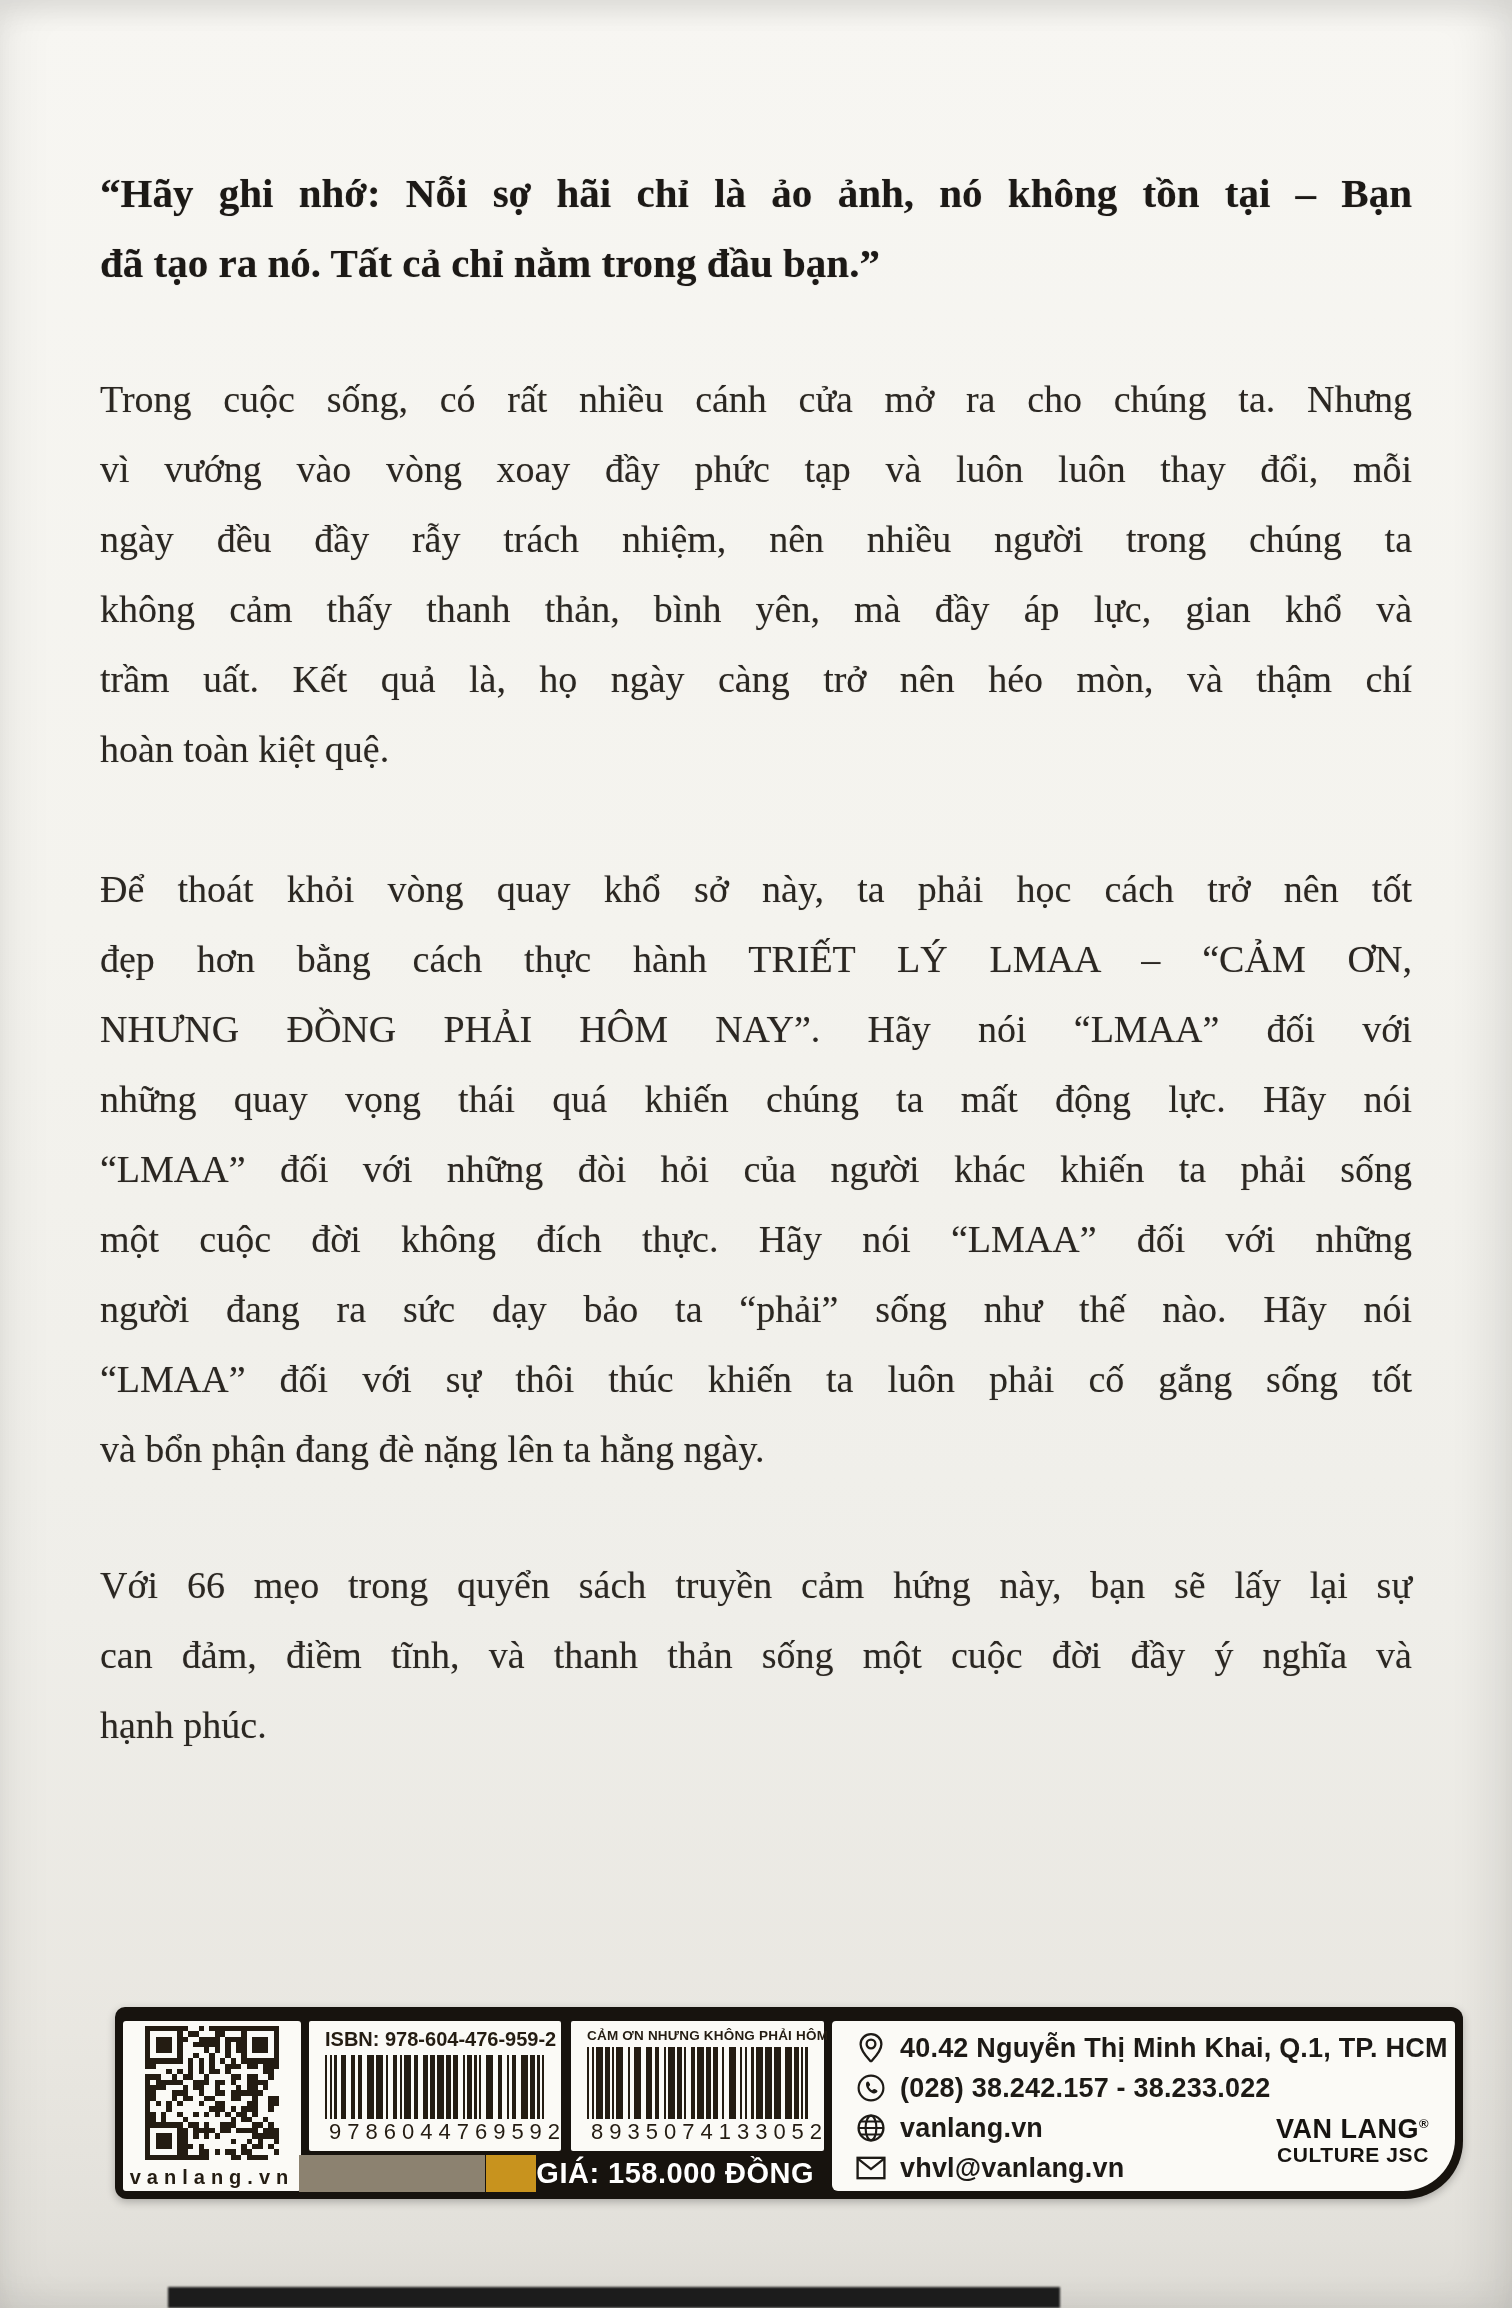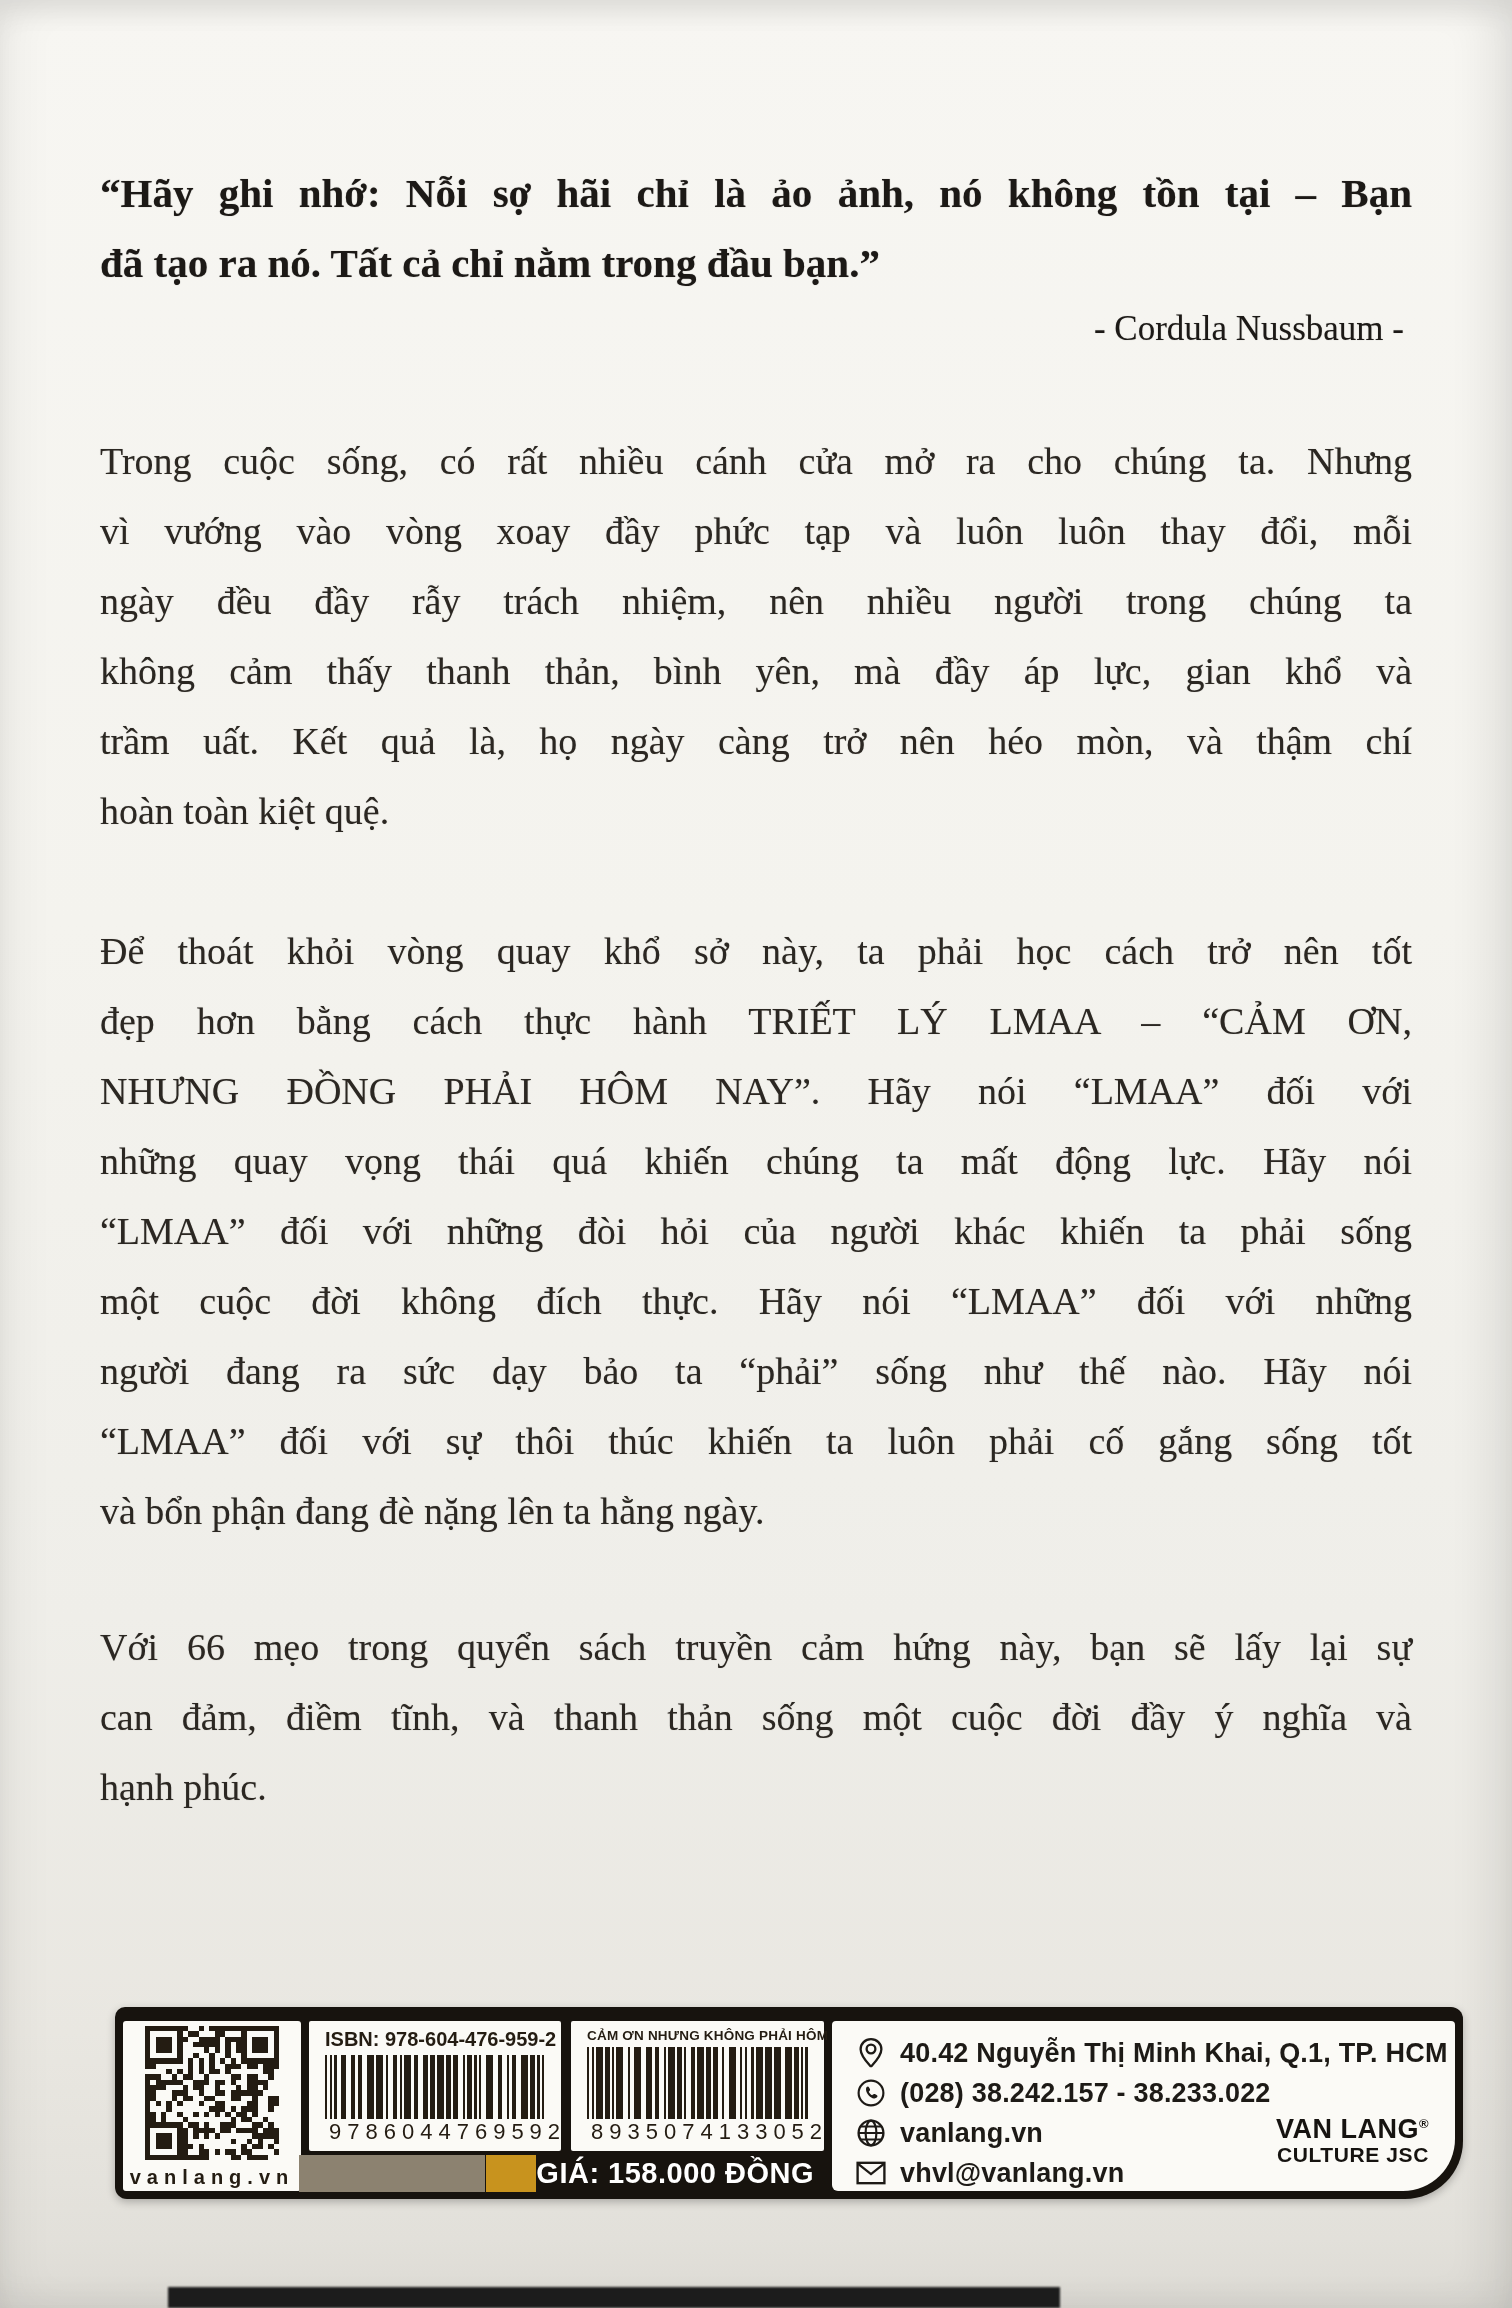--- a/index.html
+++ b/index.html
@@ -86,21 +86,21 @@
   .price-box{
     flex:1;background:var(--bar-bg);color:#fff;
     display:flex;align-items:center;justify-content:center;
     font-size:29px;font-weight:700;white-space:nowrap;letter-spacing:.5px;
   }
   .contact-panel{
     position:absolute;left:717px;top:14px;width:623px;height:170px;
     background:var(--panel);border-radius:4px 4px 52px 6px;
     box-sizing:border-box;padding:12px 0 0 22px;color:#1d1a16;
   }
-  .contact-row{display:flex;align-items:center;height:40px;}
+  .contact-row{display:flex;align-items:flex-start;height:40px;}
   .contact-icon{width:34px;height:30px;display:flex;align-items:center;justify-content:center;margin-right:12px;flex:0 0 34px;}
   .contact-icon svg{display:block;}
   .contact-text{font-size:27px;font-weight:700;white-space:nowrap;letter-spacing:.2px;}
   .publisher-logo{
     position:absolute;right:26px;bottom:26px;text-align:right;color:#161310;line-height:1.02;
   }
   .publisher-logo .l1{font-size:27px;font-weight:800;letter-spacing:.5px;}
   .publisher-logo .reg{font-size:13px;vertical-align:super;font-weight:700;}
   .publisher-logo .l2{font-size:21px;font-weight:800;letter-spacing:.6px;}
   .table-strip{
@@ -111,21 +111,20 @@
 </head>
 <body>
 
 <div class="cover">
 
   <div class="content">
 
     <div class="quote">
       <div class="line">“Hãy ghi nhớ: Nỗi sợ hãi chỉ là ảo ảnh, nó không tồn tại – Bạn</div>
       <div class="line last">đã tạo ra nó. Tất cả chỉ nằm trong đầu bạn.”</div>
-      <div class="attribution">- Cordula Nussbaum -</div>
     </div>
 
     <div class="para para-1">
       <div class="line">Trong cuộc sống, có rất nhiều cánh cửa mở ra cho chúng ta. Nhưng</div>
       <div class="line">vì vướng vào vòng xoay đầy phức tạp và luôn luôn thay đổi, mỗi</div>
       <div class="line">ngày đều đầy rẫy trách nhiệm, nên nhiều người trong chúng ta</div>
       <div class="line">không cảm thấy thanh thản, bình yên, mà đầy áp lực, gian khổ và</div>
       <div class="line">trầm uất. Kết quả là, họ ngày càng trở nên héo mòn, và thậm chí</div>
       <div class="line last">hoàn toàn kiệt quệ.</div>
     </div>

